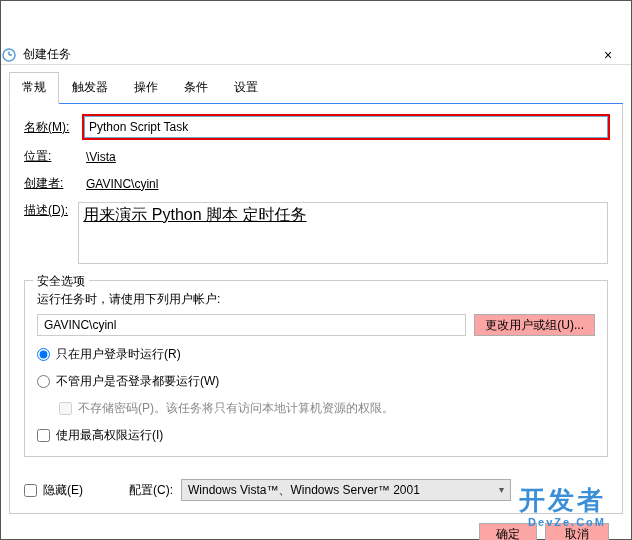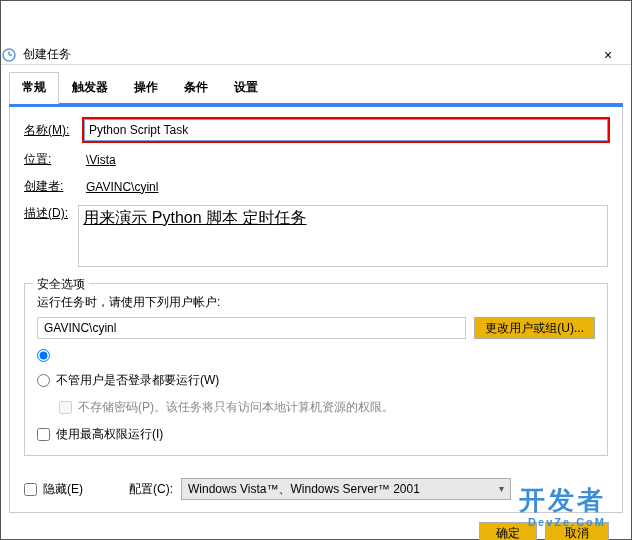--- a/index.html
+++ b/index.html
@@ -3,36 +3,36 @@
 <meta charset="utf-8">
 <style>
 * { box-sizing: border-box; margin: 0; padding: 0; }
 html, body { width: 632px; height: 540px; font-family: "Microsoft YaHei", "Segoe UI", sans-serif; font-size: 12px; color: #000; background: #fff; overflow: hidden; }
 .window { width: 632px; height: 540px; border: 1px solid #555; background: #fff; display: flex; flex-direction: column; }
 .titlebar { height: 20px; display: flex; align-items: center; padding: 0 0 0 0; border-bottom: 1px solid #ddd; margin-top: 44px; }
 .titlebar .icon { width: 16px; height: 16px; margin-right: 6px; display: flex; align-items: center; justify-content: center; }
 .titlebar .title { flex: 1; }
 .titlebar .close { width: 46px; height: 30px; display: flex; align-items: center; justify-content: center; font-size: 14px; cursor: pointer; }
 .dialog-body { flex: 1; padding: 6px 8px 8px 8px; display: flex; flex-direction: column; }
-.tabs { display: flex; border-bottom: 4px solid #3b82f6; font-weight: bold; }
+.tabs { display: flex; border-bottom: 1px solid #3b82f6; }
 .tab { padding: 6px 12px 7px 12px; cursor: pointer; position: relative; top: 1px; border: 1px solid transparent; }
 .tab.active { background: #fff; border: 1px solid #ccc; border-bottom: 1px solid #fff; }
 .tab-content { border: 1px solid #ccc; border-top: none; flex: 1; padding: 12px 14px; display: flex; flex-direction: column; gap: 10px; }
 .row { display: flex; align-items: center; gap: 0; text-decoration: underline; }
 .row .label { width: 60px; }
 .row .field { flex: 1; }
 .name-input { width: 100%; height: 22px; border: 1px solid #6fa9db; padding: 1px 4px; font-family: inherit; font-size: 12px; }
 .name-wrap { flex: 1; outline: 2px solid #e60000; outline-offset: 0px; }
 .location { padding-left: 2px; }
 .desc { width: 100%; height: 62px; border: 1px solid #ccc; padding: 2px 4px; font-family: inherit; font-size: 16px; resize: none; }
 .groupbox { border: 1px solid #ccc; padding: 10px 12px 12px 12px; margin-top: 6px; position: relative; }
 .groupbox .legend { position: absolute; top: -8px; left: 8px; background: #fff; padding: 0 4px; }
 .sec-row { display: flex; align-items: center; gap: 8px; margin-top: 6px; }
 .account-box { flex: 1; height: 22px; border: 1px solid #ccc; padding: 2px 6px; display: flex; align-items: center; }
-.btn { height: 22px; padding: 0 10px; border: 1px solid #adadad; background: #eab308; cursor: pointer; font-family: inherit; font-size: 12px; }
+.btn { height: 22px; padding: 0 10px; border: 1px solid #adadad; background: #fca5a5; cursor: pointer; font-family: inherit; font-size: 12px; }
 .radio-row, .check-row { display: flex; align-items: center; gap: 6px; margin-top: 10px; }
 .indent { margin-left: 22px; color: #888; }
 .indent input { accent-color: #888; }
 .bottom-row { display: flex; align-items: center; gap: 8px; margin-top: 12px; }
 .select { height: 22px; border: 1px solid #adadad; background: #e8e8e8; padding: 2px 20px 2px 6px; width: 330px; position: relative; cursor: pointer; }
 .select .chev { position: absolute; right: 6px; top: 4px; font-size: 10px; color: #555; }
 .footer { height: 40px; display: flex; align-items: center; justify-content: flex-end; gap: 8px; padding: 0 14px; }
 .watermark { position: absolute; right: 26px; bottom: 12px; font-size: 26px; font-weight: 700; letter-spacing: 3px; color: #3a8fd8; font-family: "Microsoft YaHei", sans-serif; pointer-events: none; }
 .watermark .sub { font-size: 11px; letter-spacing: 2px; color: #3a8fd8; display: block; text-align: right; margin-top: -2px; }
 input[type=radio], input[type=checkbox] { margin: 0; width: 13px; height: 13px; }
@@ -91,20 +91,21 @@
         <div class="legend">安全选项</div>
         <div>运行任务时，请使用下列用户帐户:</div>
         <div class="sec-row">
           <div class="account-box">
               <span>GAVINC\cyinl</span>
             </div>
           <button class="btn"><span>更改用户或组(U)...</span></button>
         </div>
         <label class="radio-row">
           <input type="radio" name="runwhen" checked="" style="">
+          <span>只在用户登录时运行(R)</span>
         </label>
         <label class="radio-row">
           <input type="radio" name="runwhen" style="">
           <span>不管用户是否登录都要运行(W)</span>
         </label>
         <label class="check-row indent">
           <input type="checkbox" disabled="" style="">
           <span>不存储密码(P)。该任务将只有访问本地计算机资源的权限。</span>
         </label>
         <label class="check-row">

